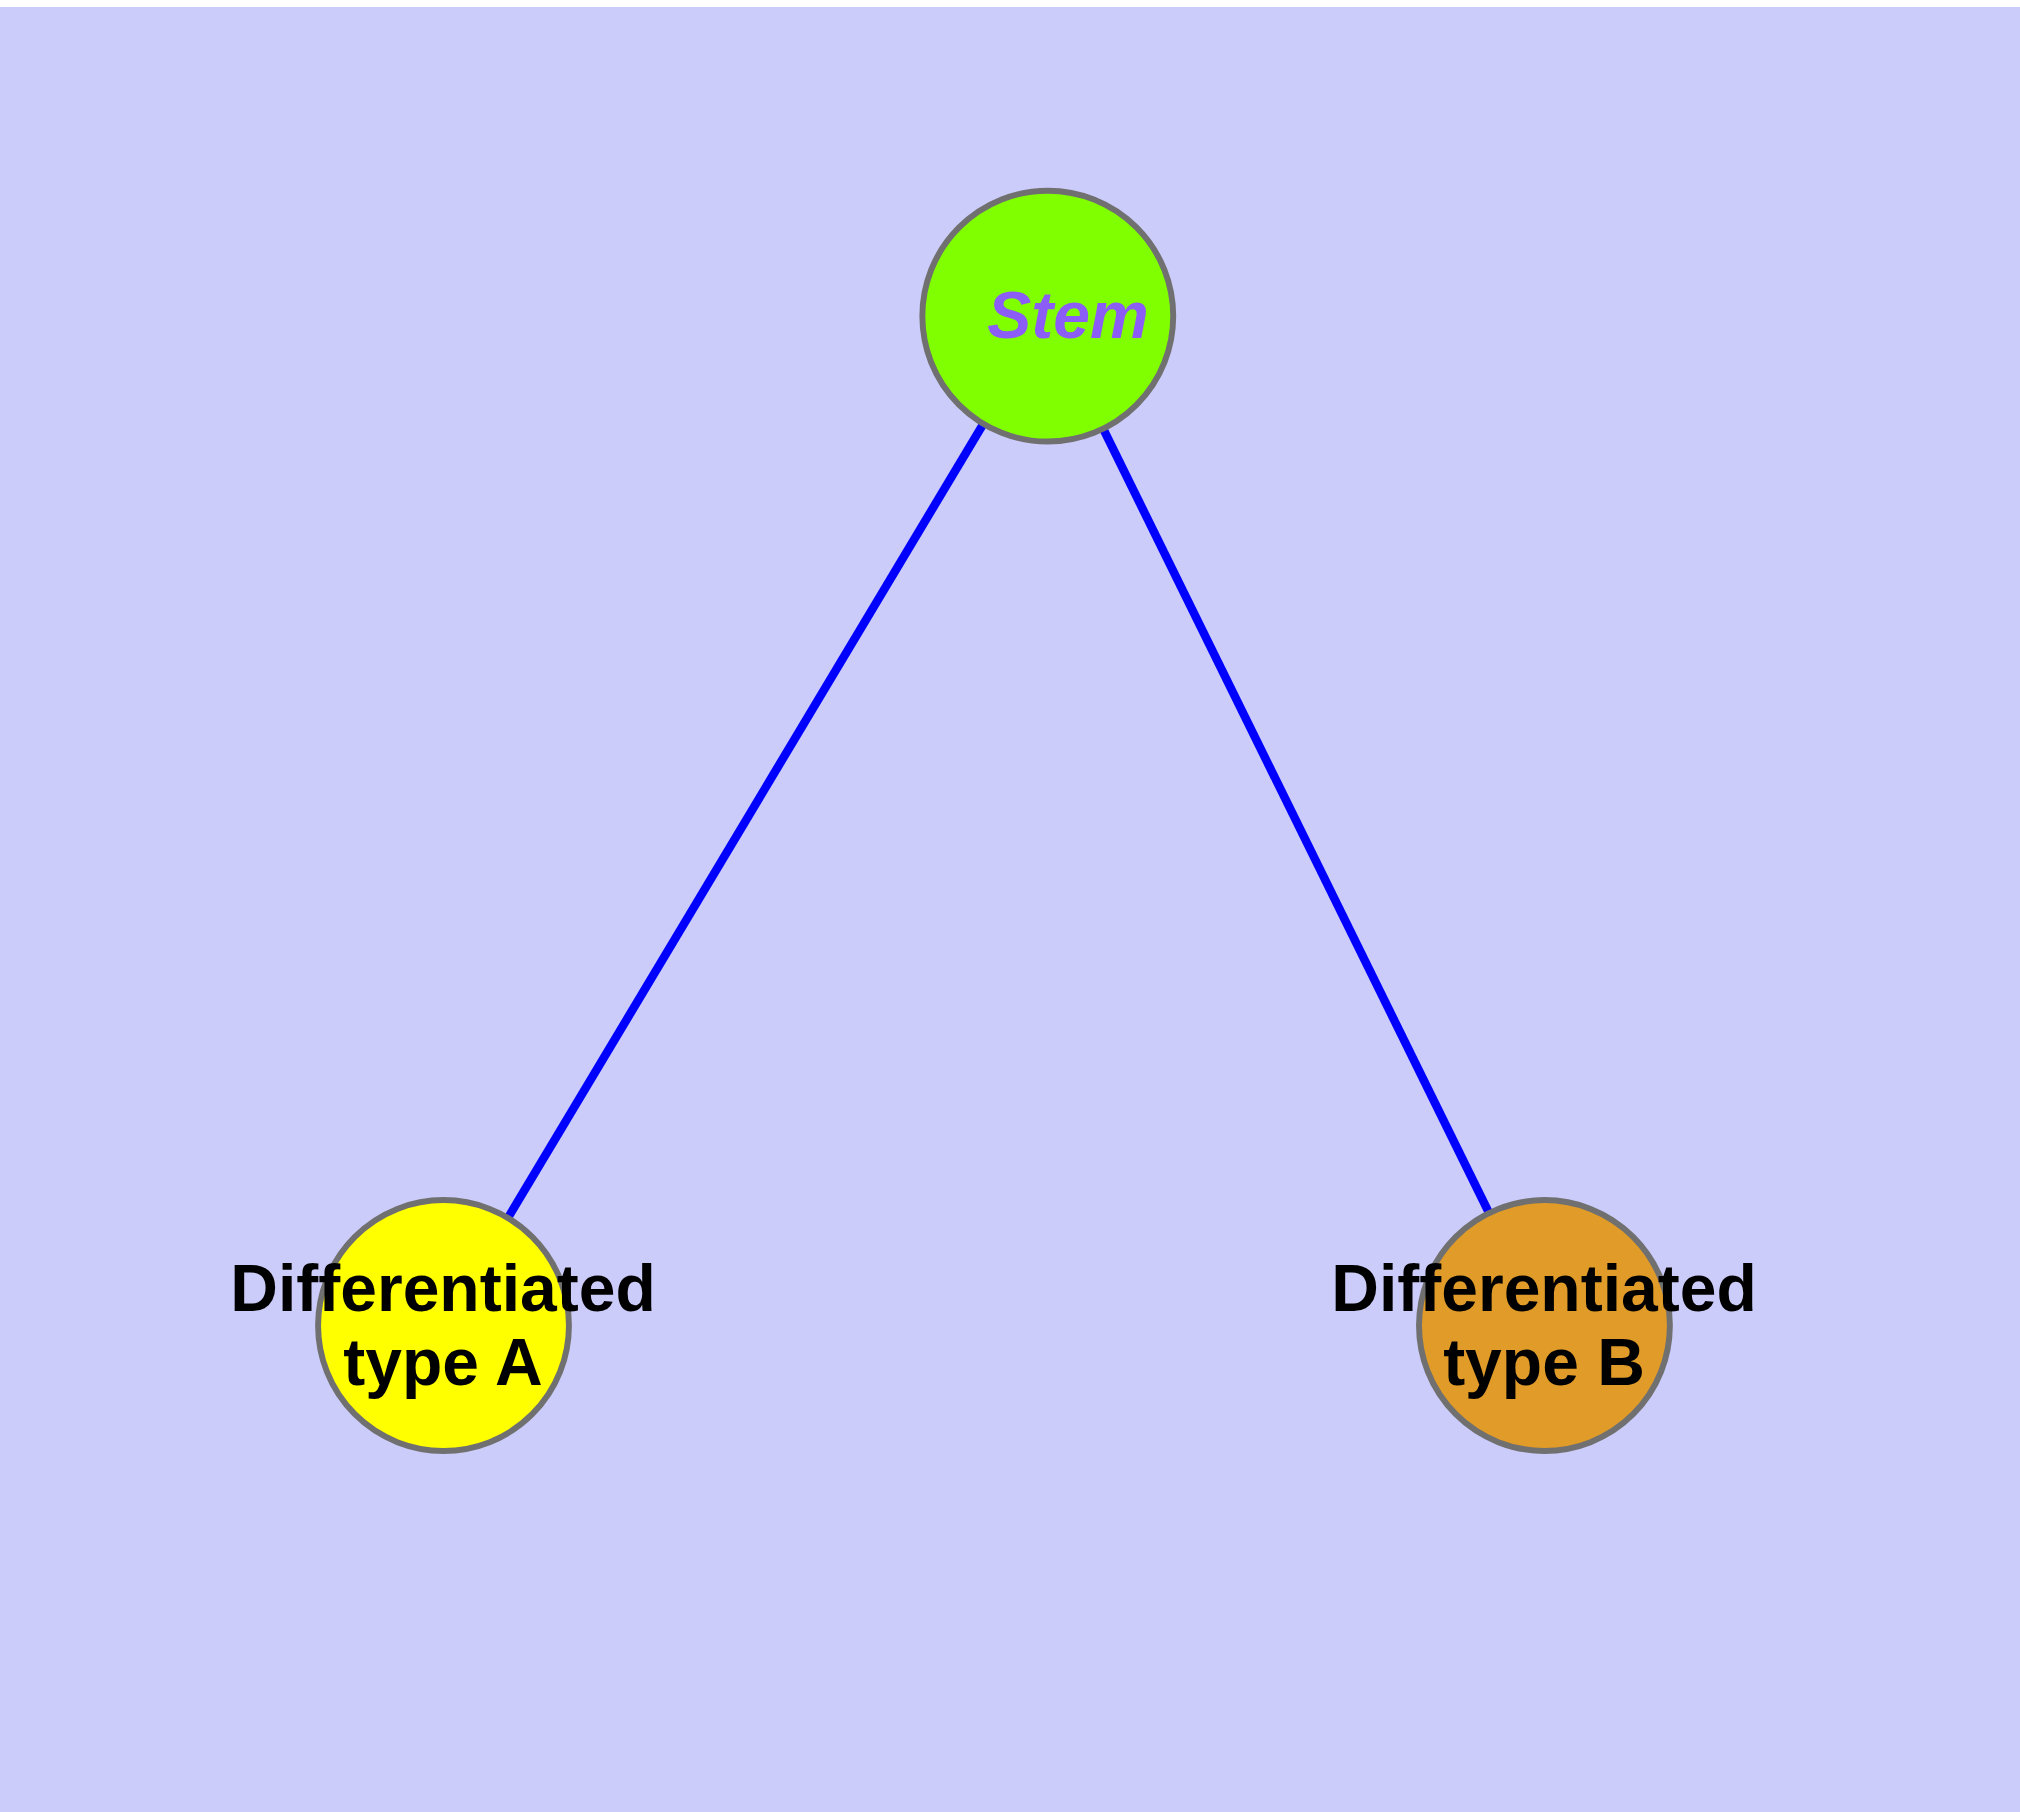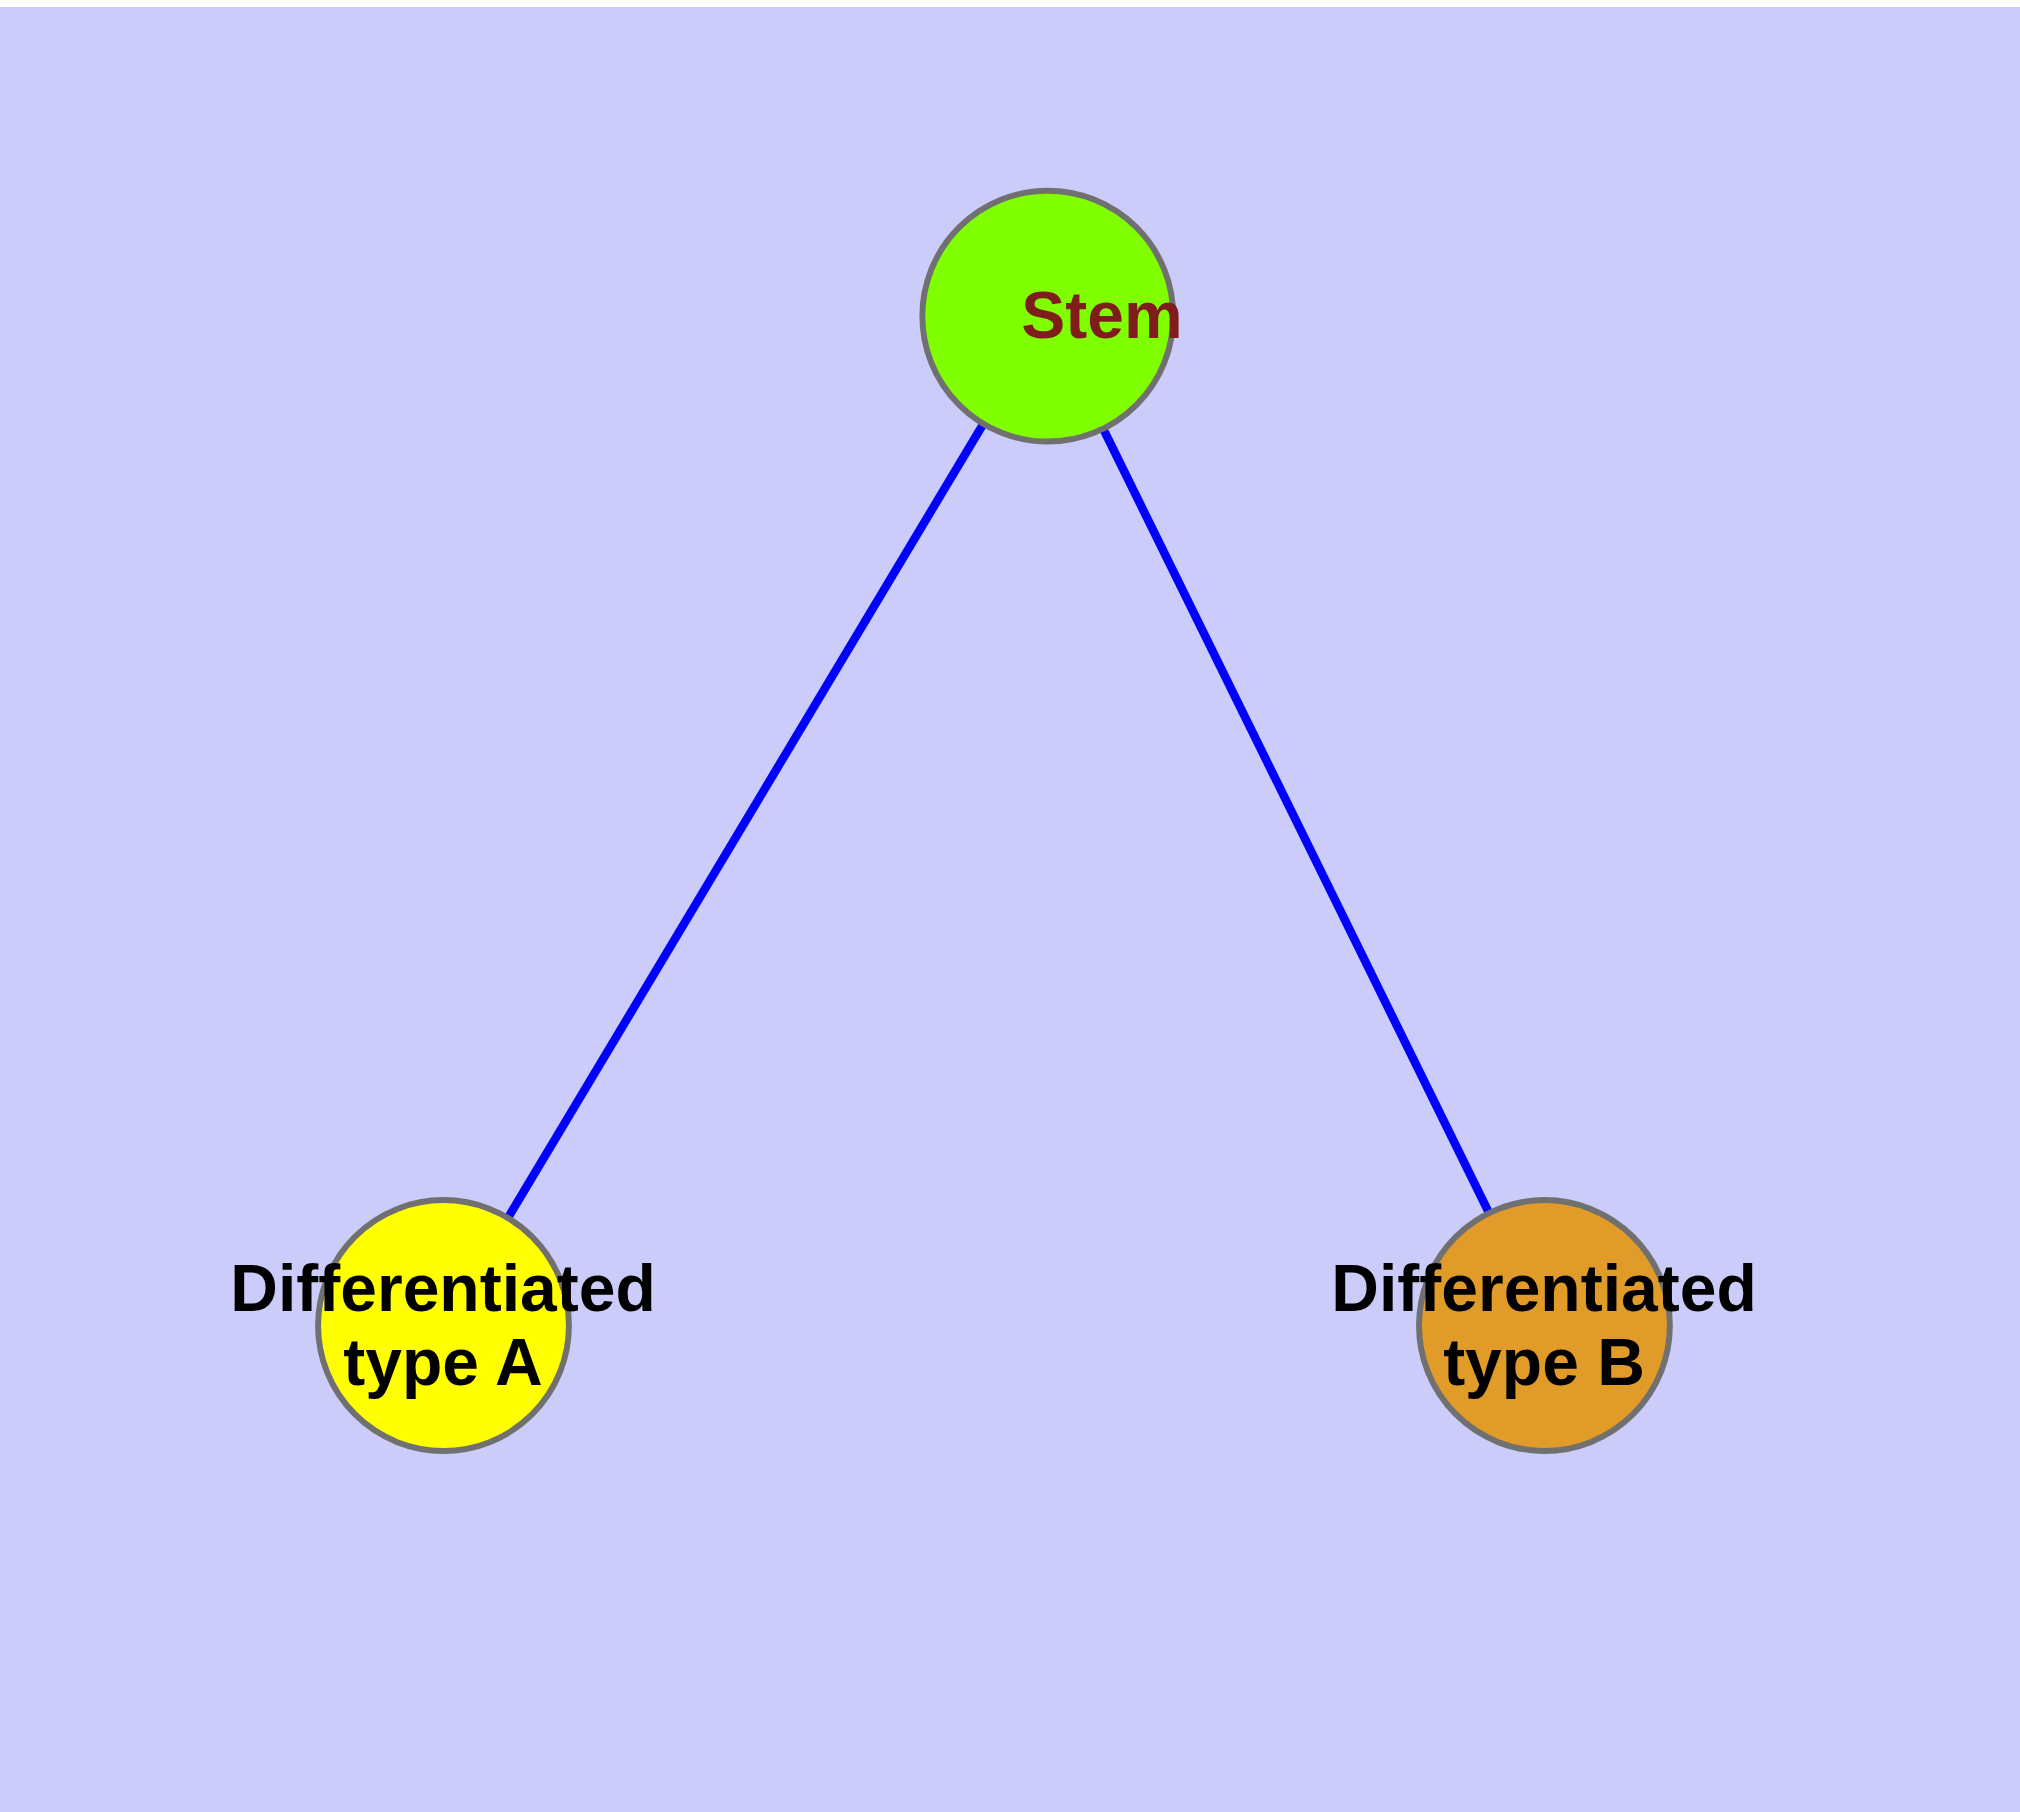--- a/index.html
+++ b/index.html
@@ -57,21 +57,21 @@
         <line x1="1236" y1="373" x2="523" y2="1564" stroke="#0000ff" stroke-width="10" stroke-linecap="butt"></line>
         <line x1="1236" y1="373" x2="1822" y2="1564" stroke="#0000ff" stroke-width="10" stroke-linecap="butt"></line>
       </g>
     <g id="nodes-layer">
         <circle cx="1236" cy="373" r="148" fill="#80ff00" stroke="#707070" stroke-width="7"></circle>
         <circle cx="523" cy="1564" r="148" fill="#ffff00" stroke="#707070" stroke-width="7"></circle>
         <circle cx="1822" cy="1564" r="148" fill="#e09b28" stroke="#707070" stroke-width="7"></circle>
       </g>
   </svg>
 
-  <div class="node-label big" id="label-stem" style="left: 1102px; top: 316px; color: #7f1d1d;">Stem</div>
+  <div class="node-label big" id="label-stem" style="left: 1068px; top: 316px; color: #8b5cf6; font-style: italic;">Stem</div>
 
   <div class="node-label big" id="label-diff-a" style="left: 443px; top: 1326px; color: rgb(0, 0, 0);">Differentiated
 type A</div>
 
   <div class="node-label big" id="label-diff-b" style="left: 1544px; top: 1326px; color: rgb(0, 0, 0);">Differentiated
 type B</div>
 
 </div>
 
 

